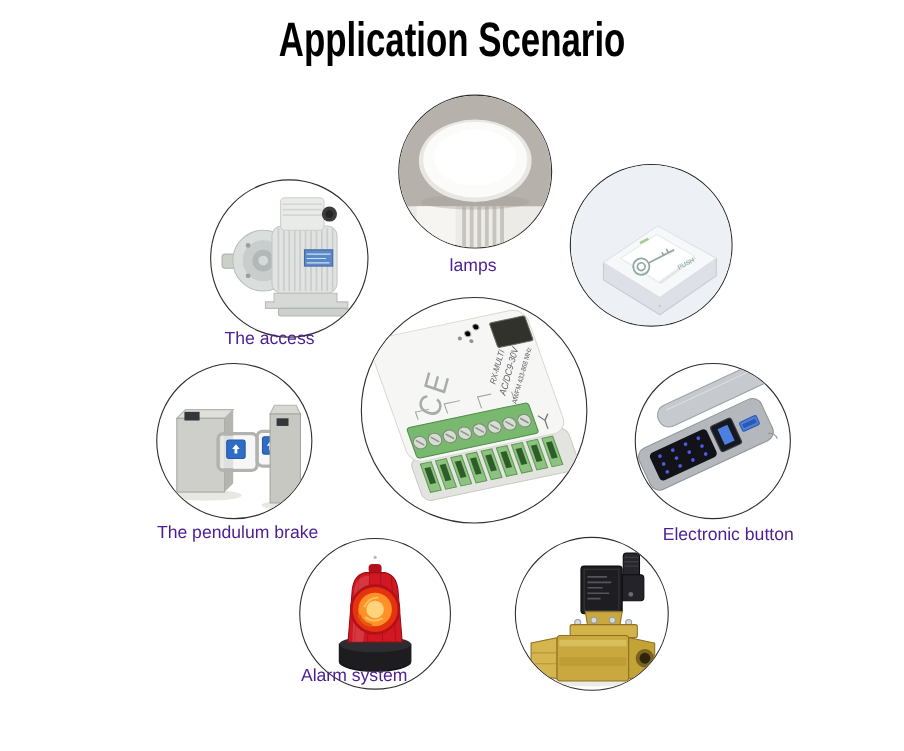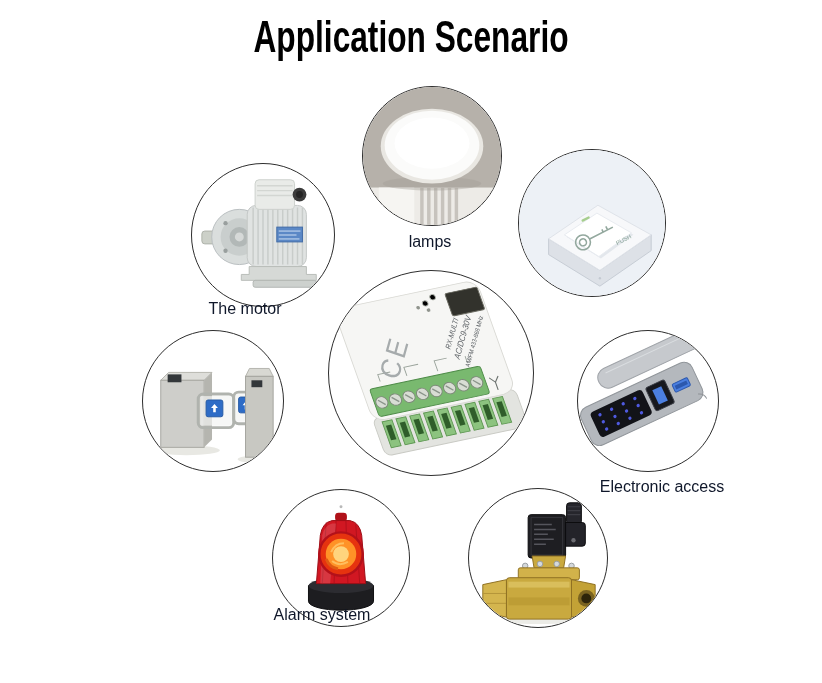--- a/index.html
+++ b/index.html
@@ -4,21 +4,21 @@
 <style>
   html,body{margin:0;padding:0;background:#ffffff;}
   .canvas{position:relative;width:822px;height:683px;background:#ffffff;overflow:hidden;
           font-family:"Liberation Sans",sans-serif;text-decoration:underline;}
   .title{position:absolute;top:12px;left:0;width:100%;margin:0;text-align:center;
          font-size:44px;font-weight:bold;color:#000;transform:scaleX(0.72);
          transform-origin:50% 50%;letter-spacing:0;white-space:nowrap;}
   .circle{position:absolute;border-radius:50%;border:1.6px solid #2e2e2e;overflow:hidden;
           background:#ffffff;box-sizing:border-box;}
   .circle svg{display:block;width:100%;height:100%;}
-  .label{position:absolute;transform:translateX(-50%);font-size:16px;color:#0f172a;
+  .label{position:absolute;transform:translateX(-50%);font-size:16px;color:#4c1d95;
          white-space:nowrap;text-align:center;line-height:21px;}
   svg text{font-family:"Liberation Sans",sans-serif;}
 </style>
 </head>
 <body>
 
 <div class="canvas">
 
   <h1 class="title">Application Scenario</h1>
 
@@ -239,19 +239,20 @@
       <rect x="38" y="90" width="66" height="42" rx="3" fill="#c9a93f" stroke="#8f7124"></rect>
       <rect x="40" y="94" width="62" height="6" fill="#e0c76a" opacity="0.7"></rect>
       <rect x="40" y="110" width="62" height="8" fill="#b6962f" opacity="0.6"></rect>
       <path d="M104,92 L128,97 V125 L104,130 Z" fill="#c3a236" stroke="#8f7124"></path>
       <circle cx="119" cy="111" r="8.5" fill="#7a6320"></circle>
       <circle cx="119" cy="111" r="5" fill="#2e250a"></circle>
     </svg>
   </div>
 
   <div class="label" style="left:430px;top:231px">lamps</div>
-  <div class="label" style="left:245px;top:298px">The motor</div>
+  <div class="label" style="left:245px;top:298px">The access</div>
+  <div class="label" style="left:216px;top:474px">The pendulum brake</div>
   <div class="label" style="left:662px;top:476px">
-    <div>Electronic access</div>
+    <div>Electronic button</div>
   </div>
   <div class="label" style="left:322px;top:604px">Alarm system</div>
 
 </div>
 
 </body></html>

